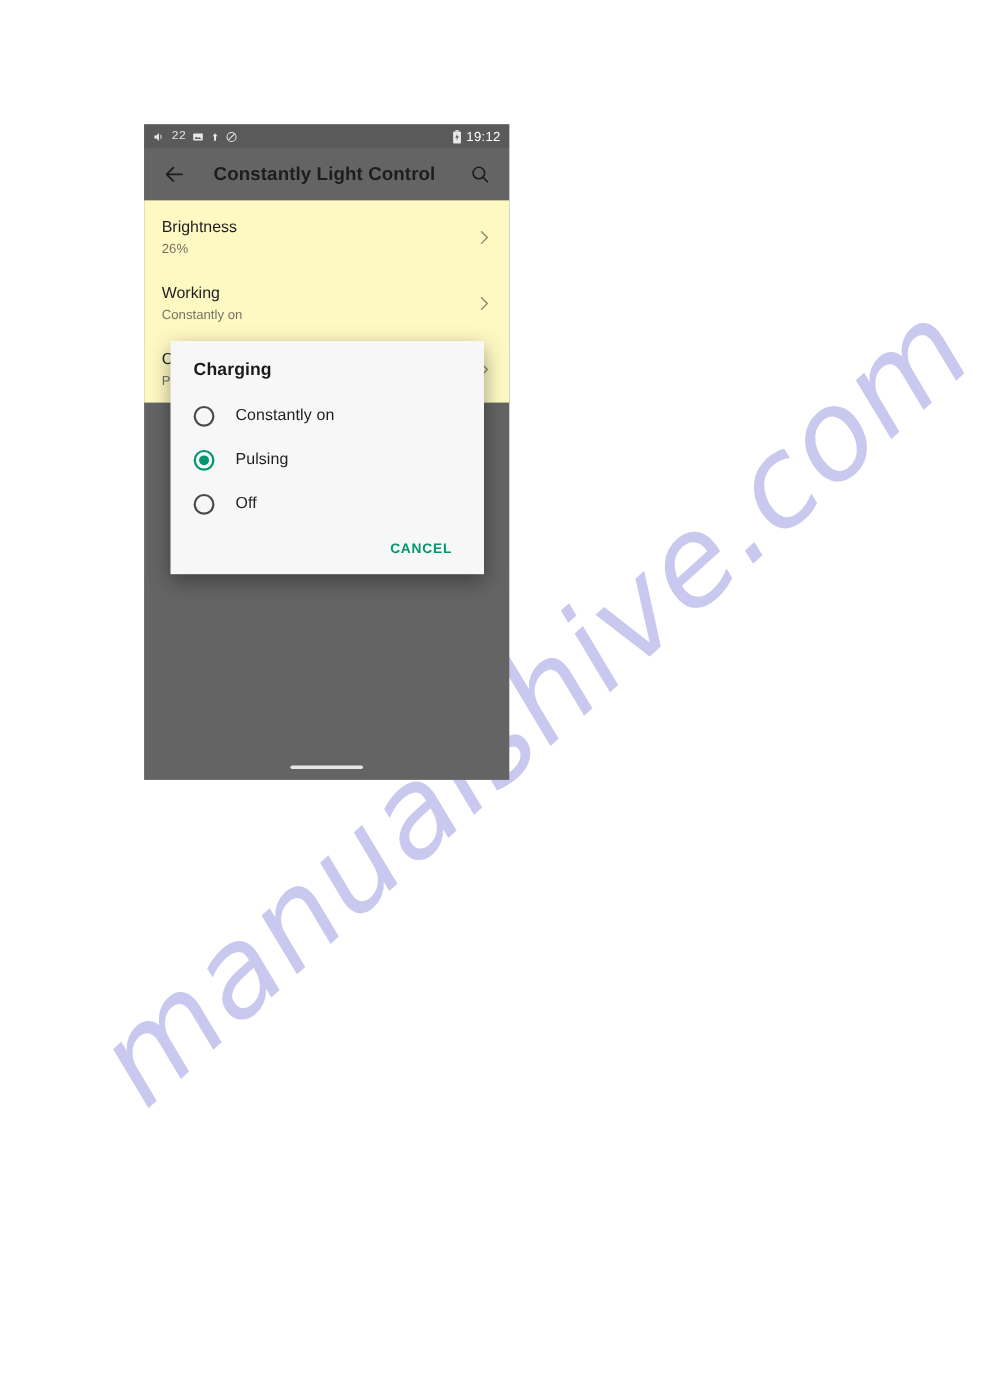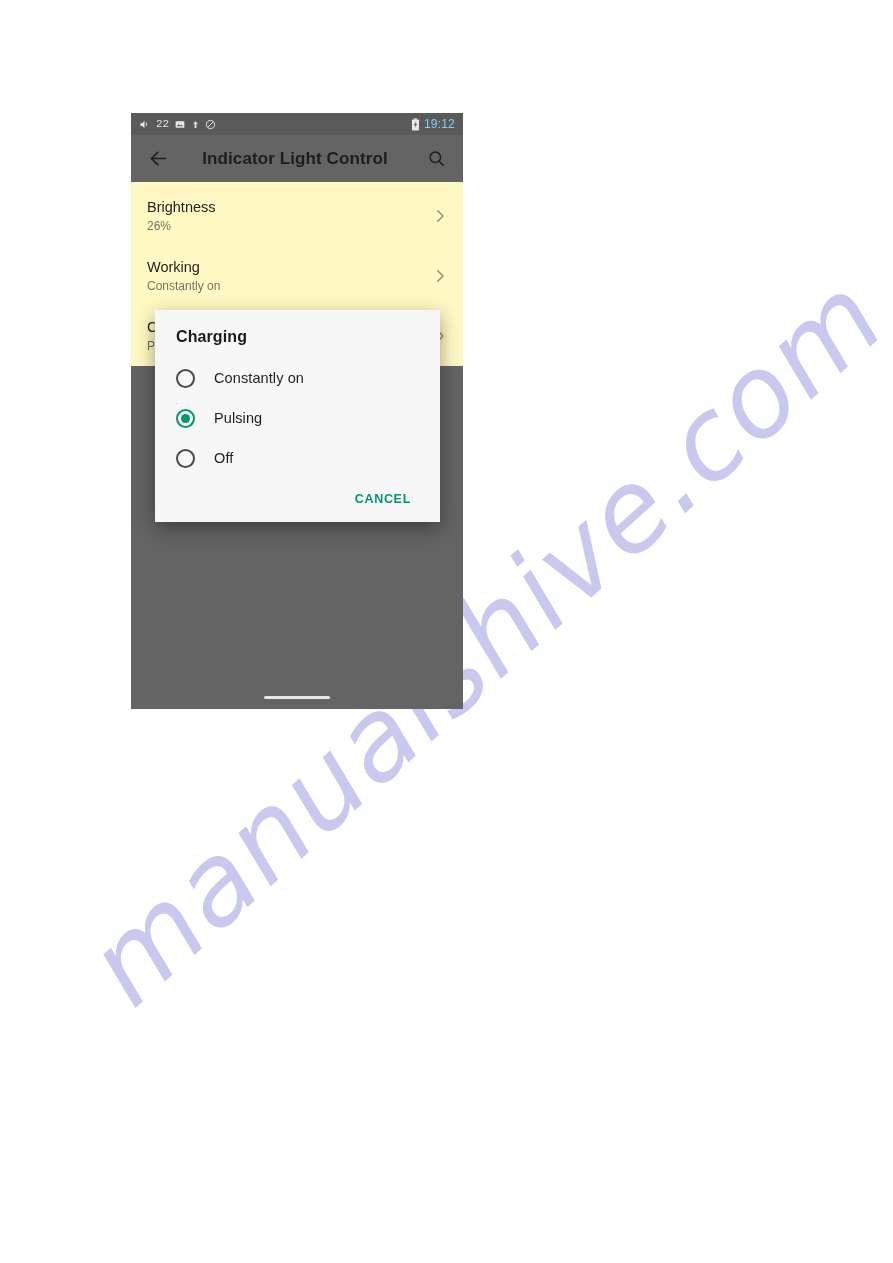--- a/index.html
+++ b/index.html
@@ -74,21 +74,21 @@
     flex: 1;
     font-family: Liberation Mono, monospace;
   }
   .sb-right {
     display: flex;
     align-items: center;
     gap: 4px;
   }
   .sb-icon { display: inline-flex; align-items: center; }
   .sb-num { font-size: 11px; color: #e2e2e2; letter-spacing: 0; }
-  .sb-clock { font-size: 12px; color: #7dd3fc; font-weight: 400; letter-spacing: .2px; }
+  .sb-clock { font-size: 12px; color: #ffffff; font-weight: 400; letter-spacing: .2px; }
 
   
   #app-bar {
     position: relative;
     height: 47px;
     display: flex;
     align-items: center;
     padding: 0 14px;
     background: #646464;
   }
@@ -275,21 +275,21 @@
       </div>
     </div>
 
     <div id="app-bar">
       <div class="appbar-btn">
         <svg width="21" height="21" viewBox="0 0 24 24" fill="none" stroke="#1d1d1d" stroke-width="1.9" stroke-linecap="round" stroke-linejoin="round">
           <line x1="20" y1="12" x2="4.5" y2="12"></line>
           <polyline points="11,5 4,12 11,19"></polyline>
         </svg>
       </div>
-      <div id="app-bar-title">Indicator Light Control</div>
+      <div id="app-bar-title">Constantly Light Control</div>
       <div class="appbar-btn">
         <svg width="19" height="19" viewBox="0 0 24 24" fill="none" stroke="#1d1d1d" stroke-width="1.9" stroke-linecap="round">
           <circle cx="10.5" cy="10.5" r="6.6"></circle>
           <line x1="15.4" y1="15.4" x2="20.5" y2="20.5"></line>
         </svg>
       </div>
     </div>
 
     <div id="settings-list">
 

